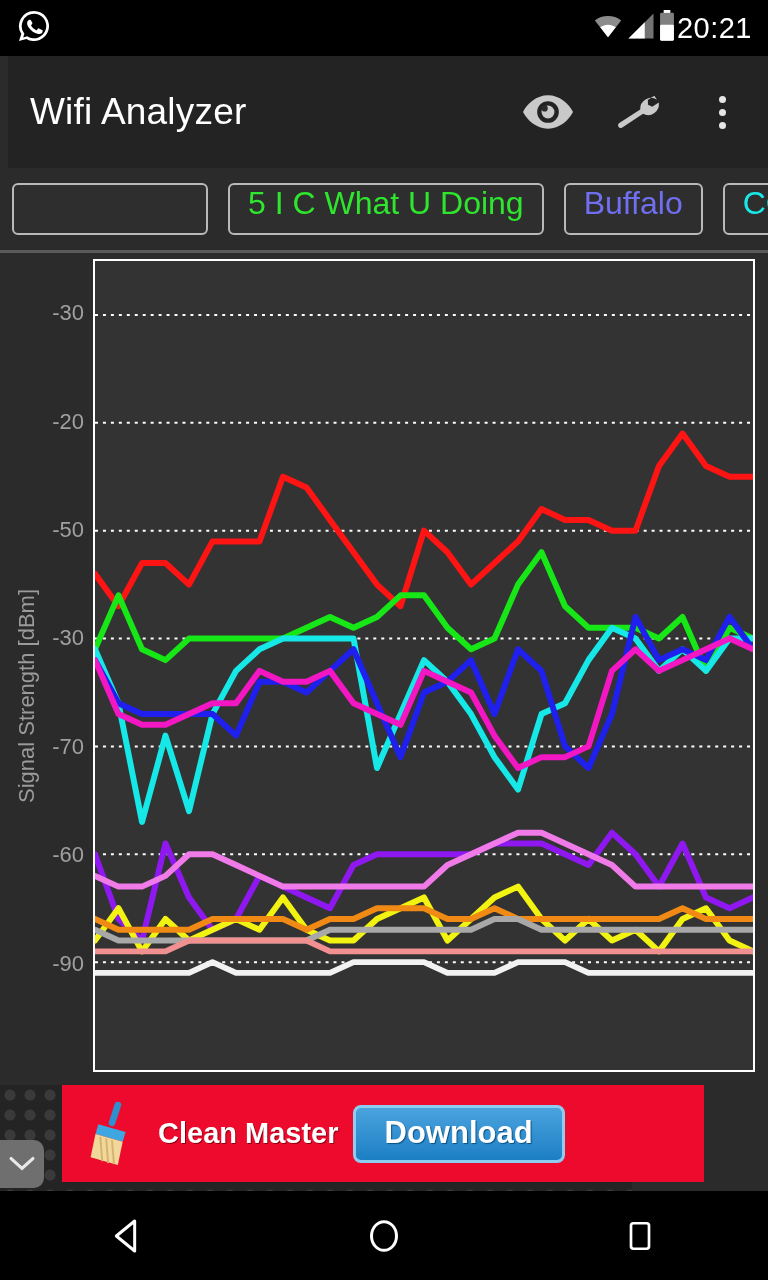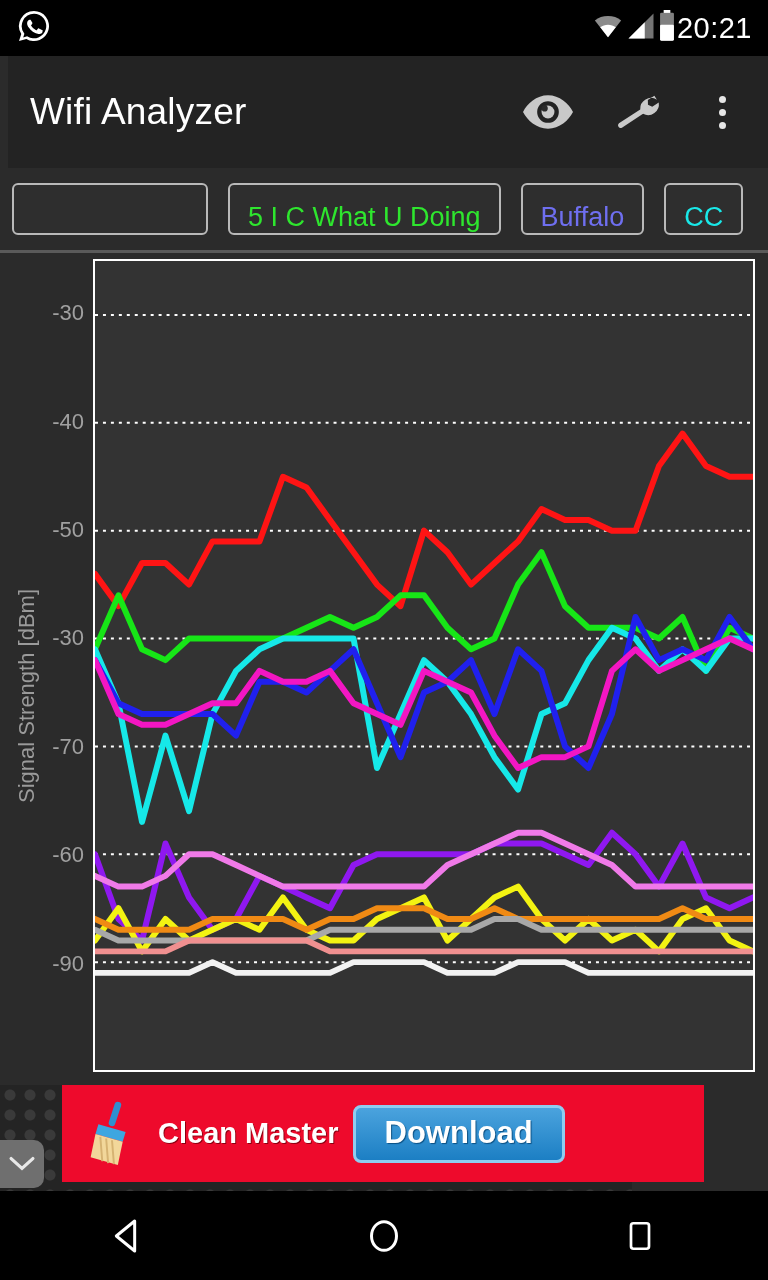--- a/index.html
+++ b/index.html
@@ -33,22 +33,22 @@
   .kebab i { display: block; width: 7px; height: 7px; border-radius: 50%; background: #e6e6e6; }
 
   
   .chipbar {
     position: absolute; top: 168px; left: 0; width: 768px; height: 82px;
     background: #2b2b2b; display: flex; align-items: center; gap: 20px;
     padding-left: 12px; overflow: hidden; white-space: nowrap;
   }
   .chip {
     flex: 0 0 auto; height: 52px; border: 2px solid #b9b9b9; border-radius: 6px;
-    background: #2e2e2e; display: flex; align-items: flex-end; justify-content: center;
-    padding: 0 18px; font-size: 27px; cursor: pointer;
+    background: #2e2e2e; display: flex; align-items: flex-start; justify-content: center;
+    padding: 0 18px; font-size: 32px; cursor: pointer;
   }
   .chip.empty { width: 196px; }
   .separator { position: absolute; top: 250px; left: 0; width: 768px; height: 3px; background: #5a5a5a; }
 
   
   .chart-area { position: absolute; top: 253px; left: 0; width: 768px; height: 832px; background: #2b2b2b; }
   .ylabel {
     position: absolute; left: 14px; top: 550px; color: #9b9b9b; font-size: 22px;
     transform: rotate(-90deg); transform-origin: left top; white-space: nowrap;
   }
@@ -164,21 +164,21 @@
     <div class="chip" style="color:#19e8e8">
       <span>CC</span>
     </div>
   </div>
   <div class="separator"></div>
 
   <div class="chart-area">
     <div class="ylabel">Signal Strength [dBm]</div>
     <div class="ytickwrap" id="yticks">
         <div class="ytick" style="top:60.2px">-30</div>
-        <div class="ytick" style="top:168.6px">-40</div>
+        <div class="ytick" style="top:168.6px">-20</div>
         <div class="ytick" style="top:277.0px">-50</div>
         <div class="ytick" style="top:385.4px">-30</div>
         <div class="ytick" style="top:493.8px">-70</div>
         <div class="ytick" style="top:602.2px">-60</div>
         <div class="ytick" style="top:710.6px">-90</div>
       </div>
     <div class="plot">
       <svg id="plot-svg" viewBox="0 0 662 813" preserveAspectRatio="none">
           <line x1="0" y1="54.2" x2="662" y2="54.2" stroke="#ffffff" stroke-width="2" stroke-dasharray="3 5"></line>
           <line x1="0" y1="162.6" x2="662" y2="162.6" stroke="#ffffff" stroke-width="2" stroke-dasharray="3 5"></line>

